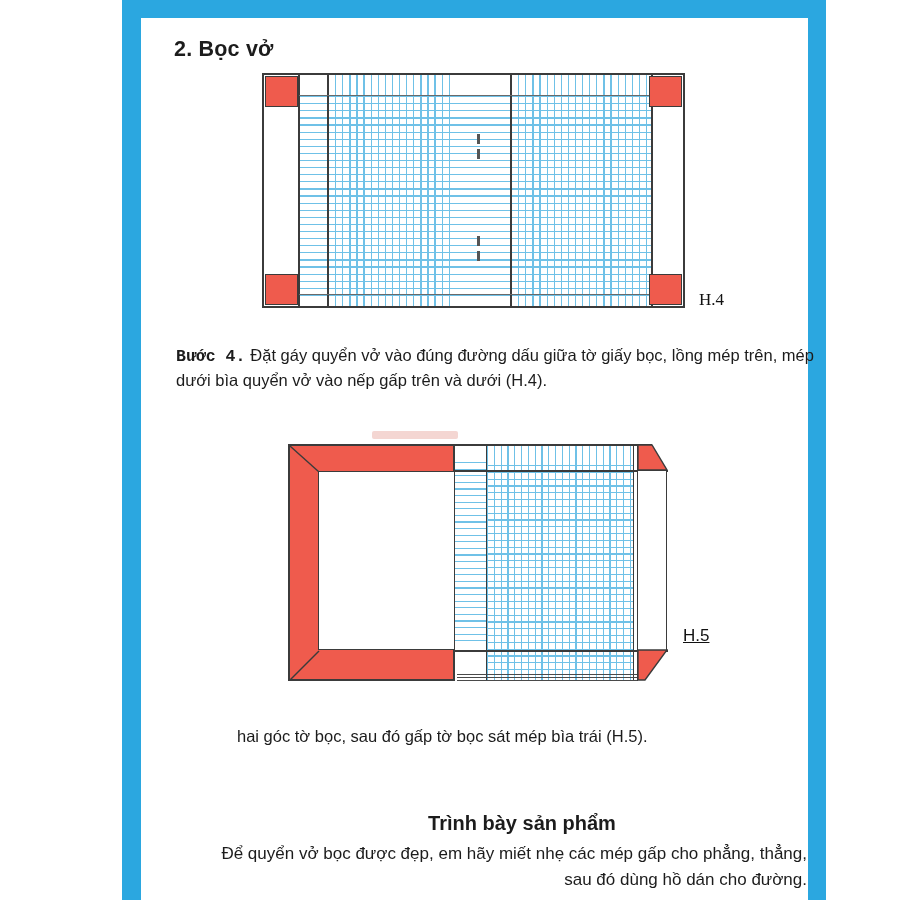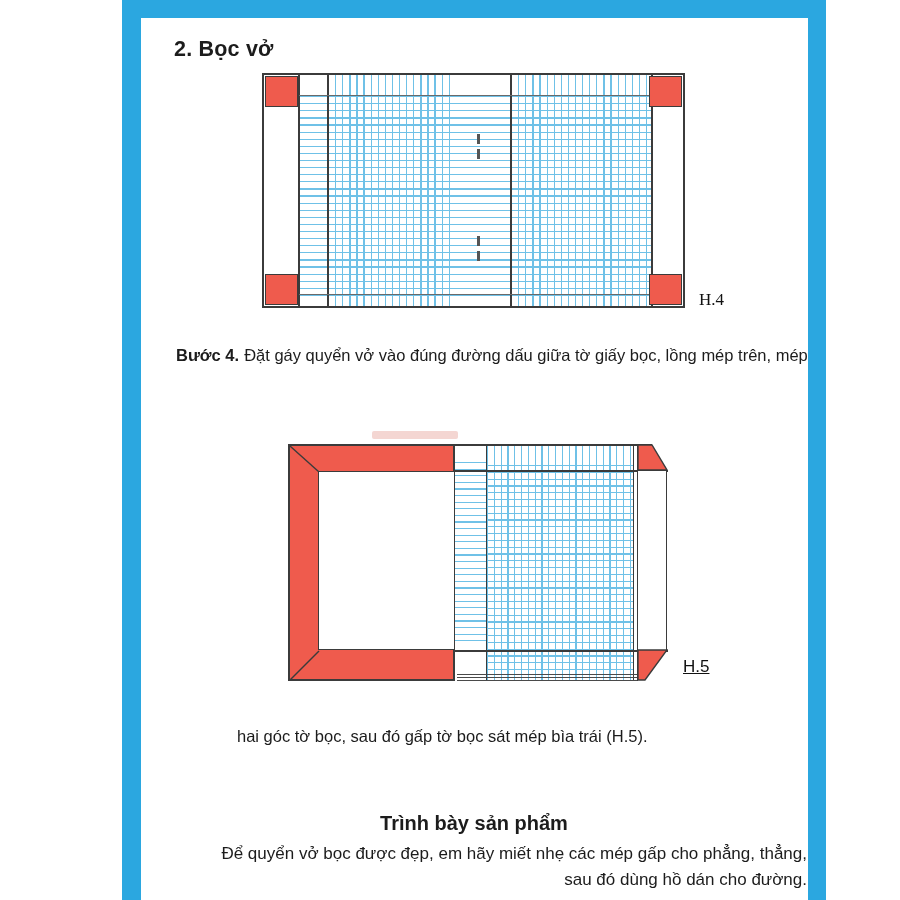--- a/index.html
+++ b/index.html
@@ -38,29 +38,29 @@
   .fig4 .ft{top:20px;} .fig4 .fb{top:219px;}
   .rsq{width:33px;height:31px;background:var(--paper-red,#EF5B4D);
        border:1.5px solid var(--line,#3b3b3b);box-sizing:border-box;}
   .fig4 .tl{left:1px;top:1px;} .fig4 .tr{right:1px;top:1px;}
   .fig4 .bl{left:1px;bottom:1px;} .fig4 .br{right:1px;bottom:1px;}
   .dashcol{left:213px;width:3px;}
   .dashcol span{display:block;width:2.5px;height:10px;background:#555;margin-bottom:5px;}
   .d1{top:59px;} .d2{top:161px;}
   .figlabel{font-size:17px;color:#111;}
   .lab4{left:699px;top:290px;font-family:Liberation Serif, serif;}
-  .lab5{left:683px;top:657px;text-decoration:underline;}
+  .lab5{left:683px;top:626px;text-decoration:underline;}
 
   
   .caption{white-space:nowrap;font-size:16.5px;line-height:23.5px;color:var(--ink,#1c1c1c);}
   .cap4{left:176px;top:344px;}
   .cap5{left:237px;top:725px;}
-  .caption .b{font-weight:bold;margin-right:5px;}
+  .caption .b{font-weight:bold;margin-right:5px;font-family:Liberation Mono, monospace;}
   .centerblock{left:141px;width:666px;text-align:center;}
-  .prod-head{top:812px;font-size:20px;font-weight:bold;}
+  .prod-head{top:812px;font-size:20px;font-weight:bold;padding-left:48px;}
   .prod-text{top:841px;font-size:17px;line-height:26px;text-align:right;}
 
   
   .fig5{left:288px;top:444px;width:380px;height:238px;}
   .f5-frame{left:0;top:0;width:167px;height:237px;background:var(--paper-red,#EF5B4D);
         border:2px solid var(--line,#3b3b3b);box-sizing:border-box;}
   .f5-inner{left:30px;top:27px;width:137px;height:179px;background:#fff;
         border:1.2px solid var(--line,#3b3b3b);box-sizing:border-box;}
   .f5-spine{left:167px;top:0;width:32px;height:237px;background:#fff;
         border-right:1.5px solid var(--line,#3b3b3b);box-sizing:border-box;}
@@ -115,20 +115,21 @@
       </div>
     <div class="abs dashcol d2">
         <span></span>
         <span></span>
       </div>
   </div>
   <div class="abs figlabel lab4">H.4</div>
 
   <div class="abs caption cap4">
     <div><span class="b">Bước 4.</span><span>Đặt gáy quyển vở vào đúng đường dấu giữa tờ giấy bọc, lồng mép trên, mép</span></div>
+    <div>dưới bìa quyển vở vào nếp gấp trên và dưới (H.4).</div>
   </div>
 
   <div class="abs bleed" style="left:372px;top:431px;width:86px;height:8px;"></div>
   <div class="abs bleed" style="left:340px;top:475px;width:112px;height:8px;"></div>
   <div class="abs bleed" style="left:347px;top:492px;width:103px;height:8px;"></div>
   <div class="abs bleed" style="left:341px;top:509px;width:110px;height:8px;"></div>
   <div class="abs bleed" style="left:350px;top:526px;width:98px;height:8px;"></div>
   <div class="abs bleed" style="left:344px;top:543px;width:100px;height:8px;"></div>
   <div class="abs bleed" style="left:356px;top:560px;width:72px;height:8px;"></div>
 

